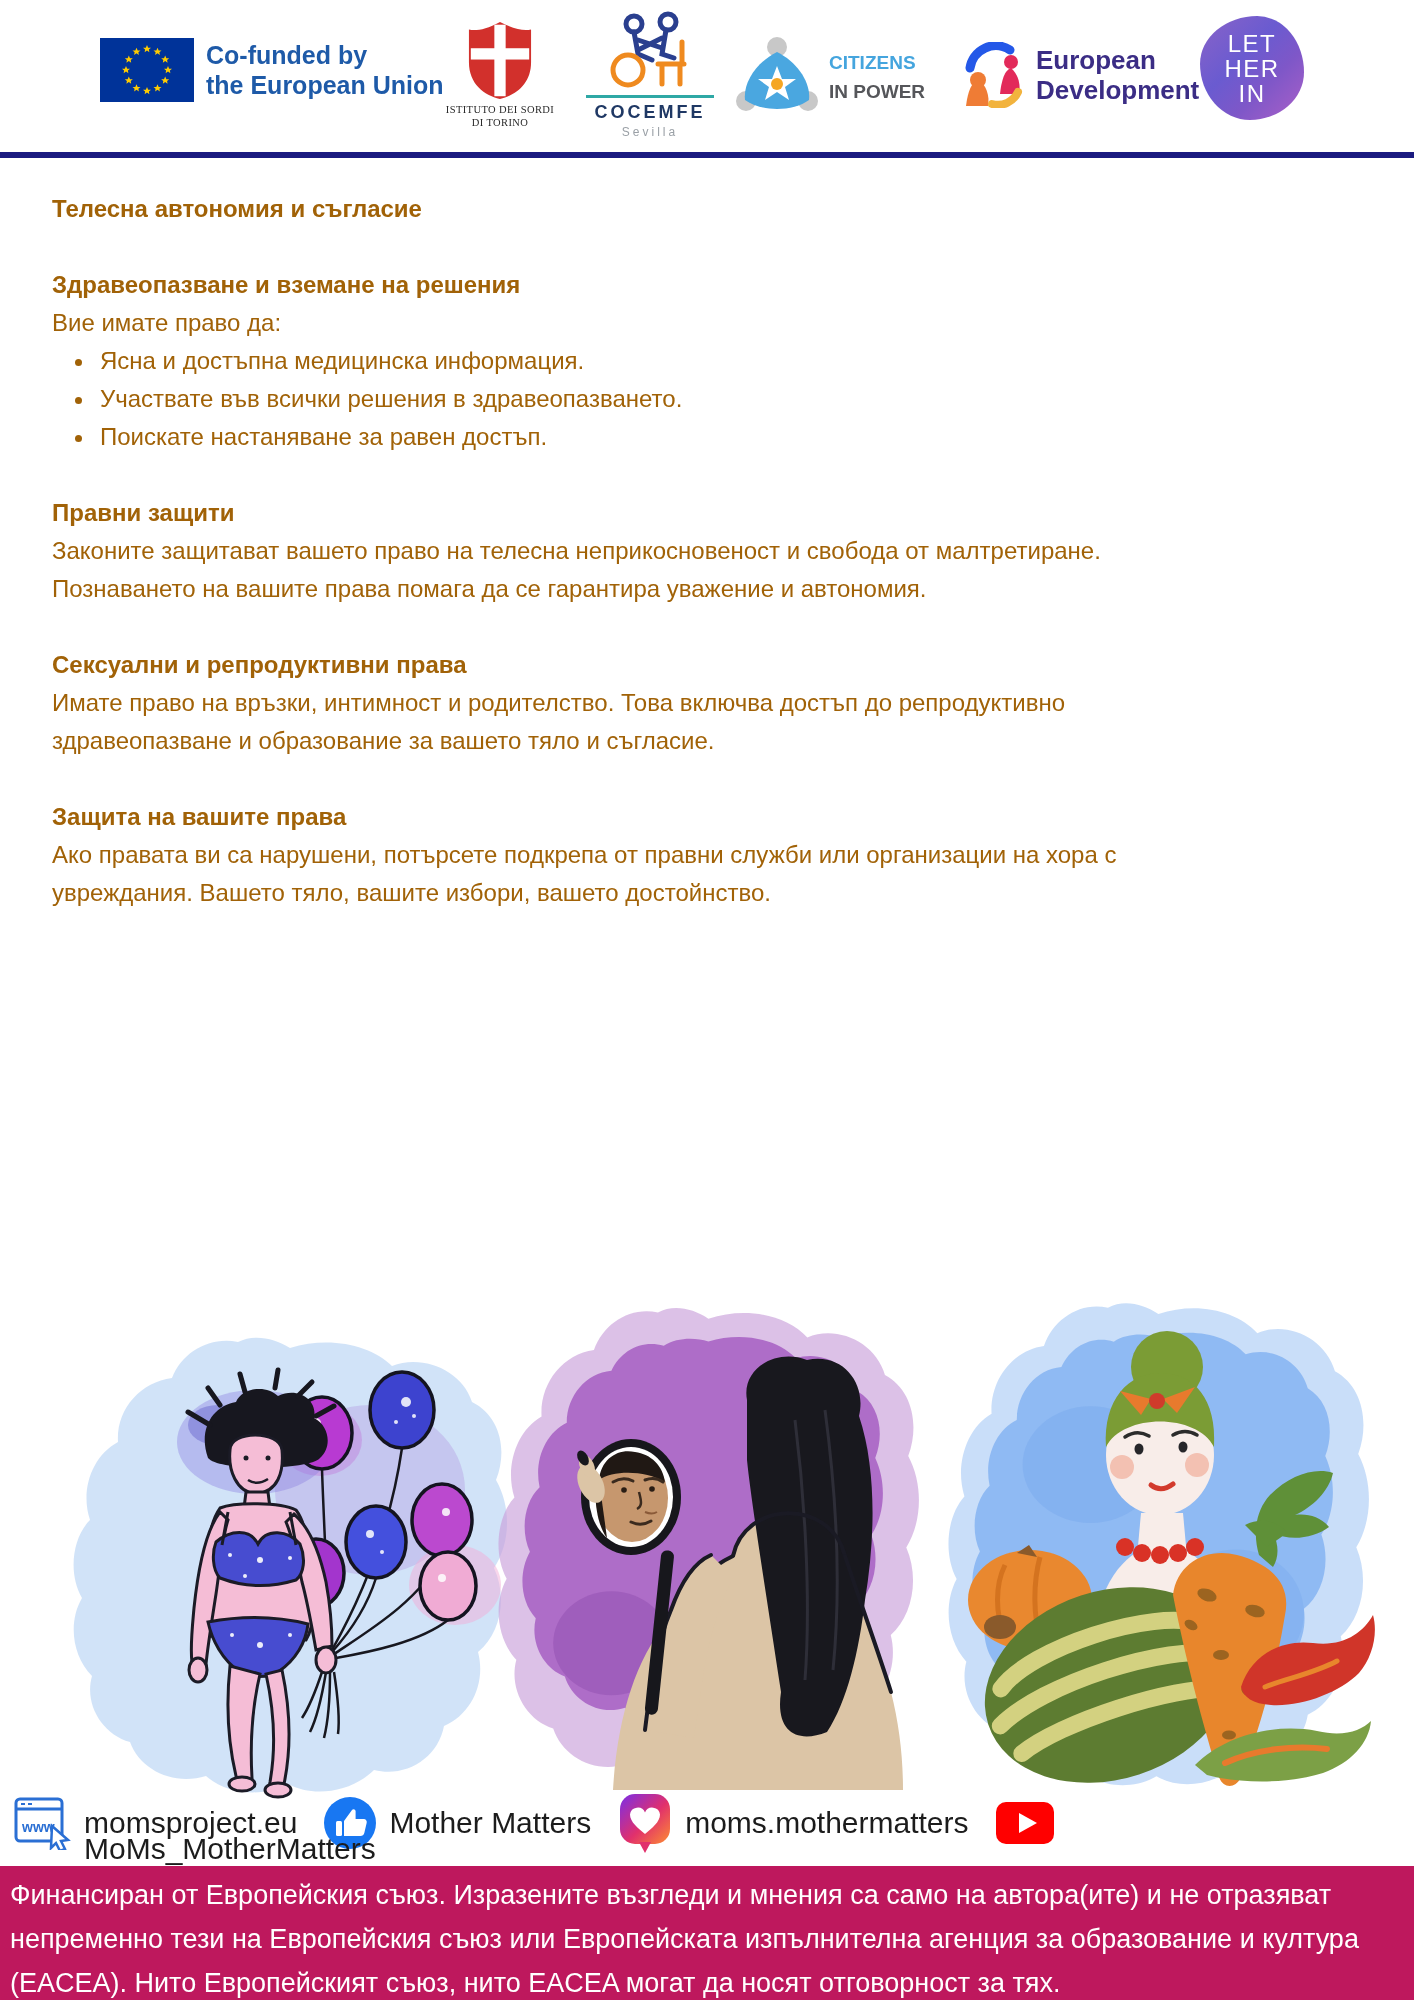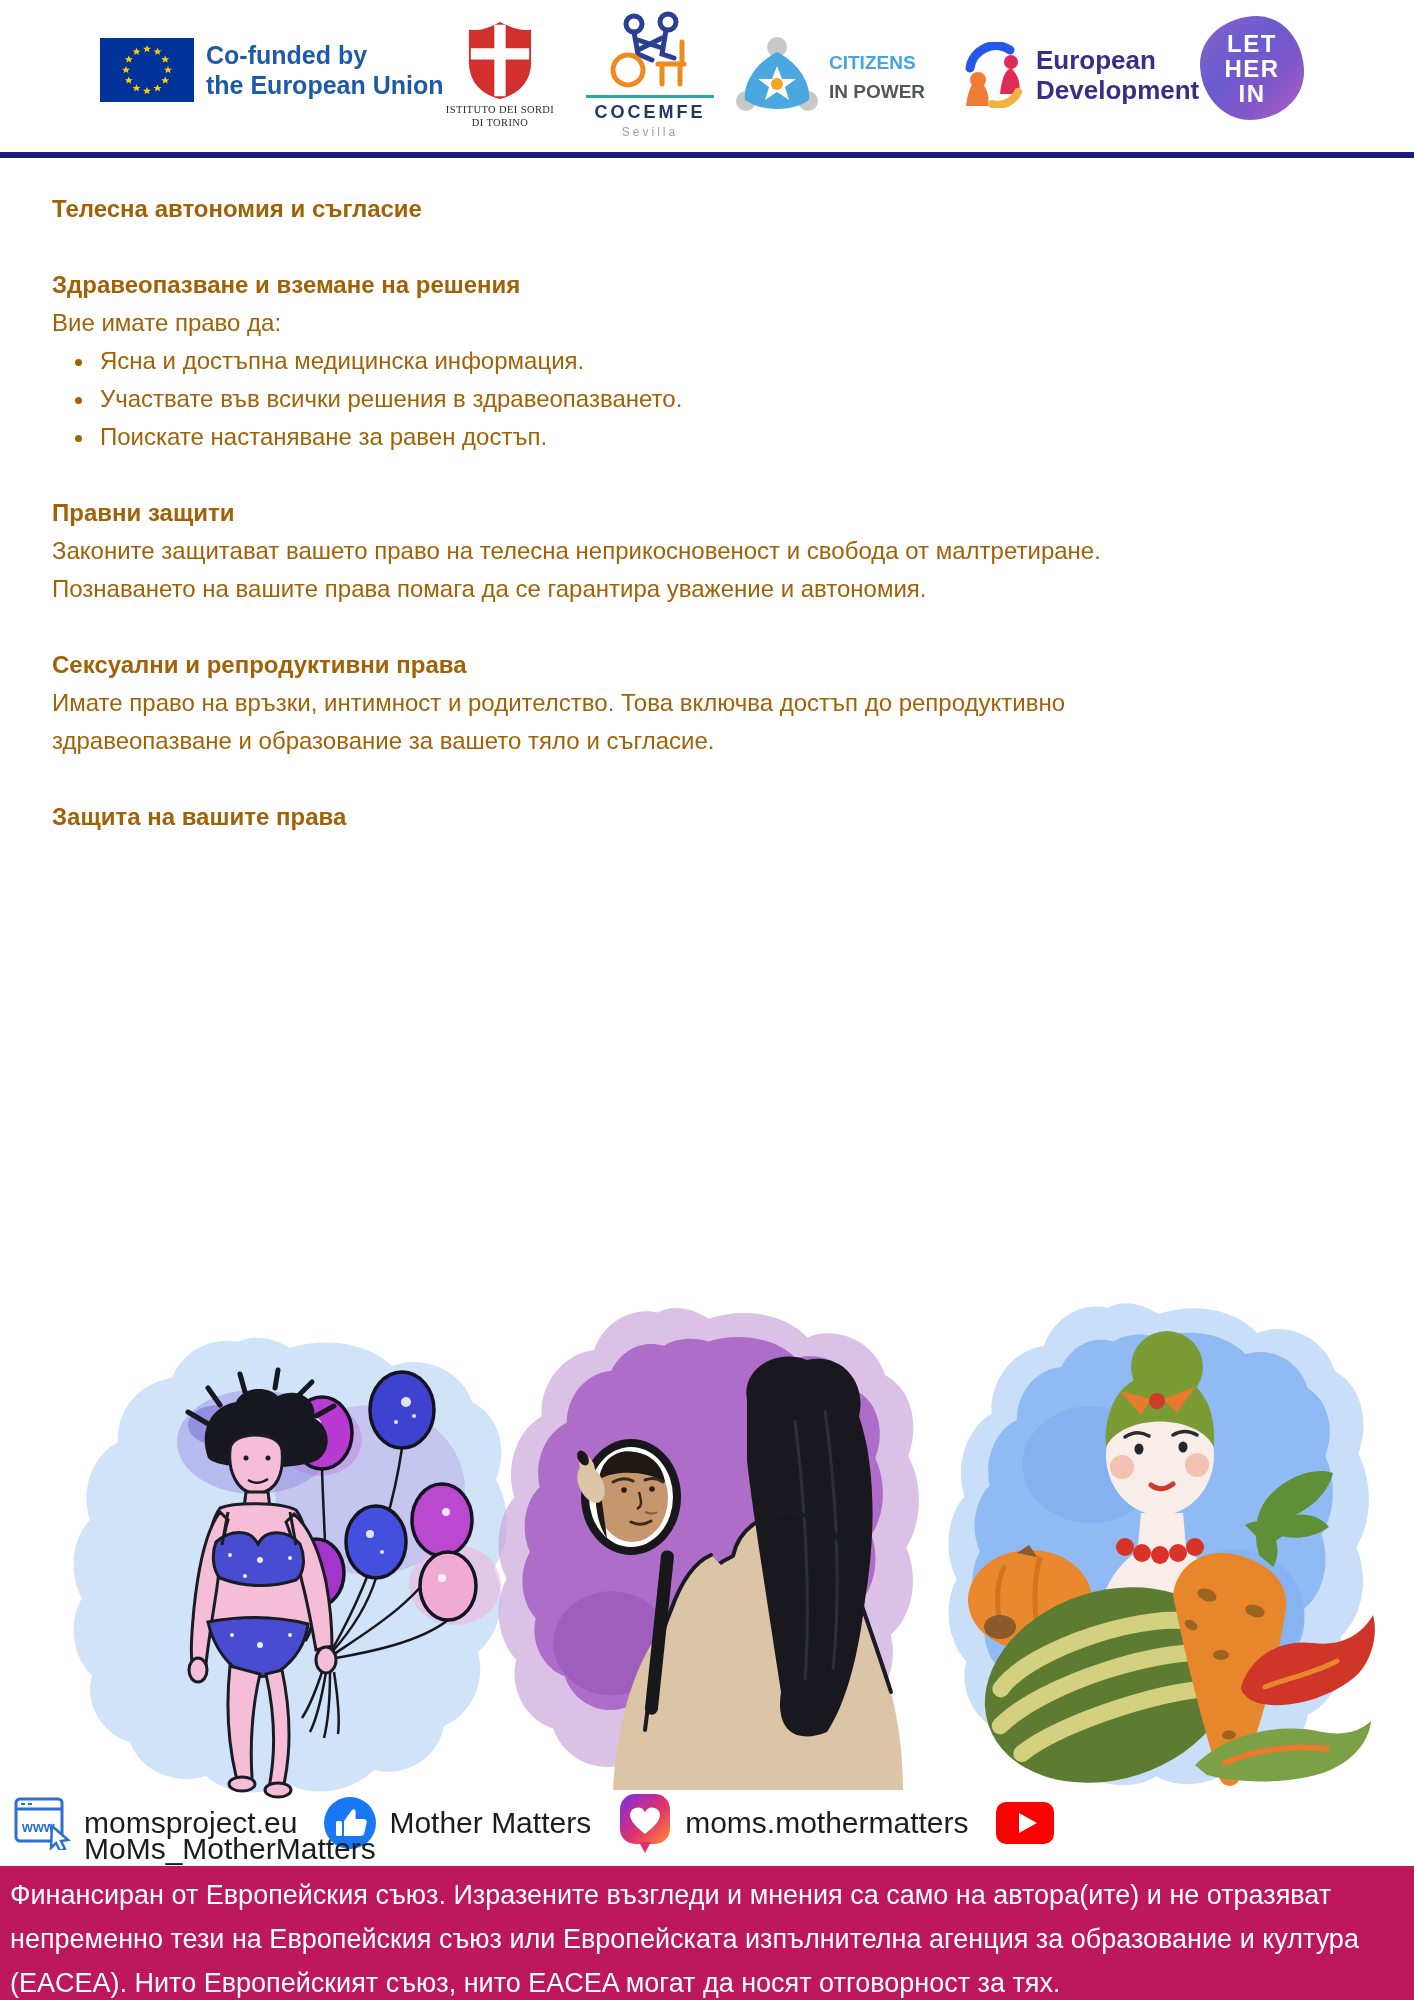--- a/index.html
+++ b/index.html
@@ -23,21 +23,21 @@
   .logo-citizens{left:735px;top:36px;display:flex;align-items:center;gap:10px;}
   .citizens-text{font-weight:800;font-size:19px;line-height:29px;}
   .citizens-l1{color:#45a5de;}
   .citizens-l2{color:#55565a;}
   .logo-eud{left:960px;top:42px;display:flex;align-items:center;gap:12px;}
   .eud-text{font-weight:700;font-size:26px;line-height:30px;color:#3b2d85;}
   .logo-letherin{left:1200px;top:16px;width:104px;height:104px;
     background:linear-gradient(135deg,#8a63c8 0%,#6a5bd0 40%,#7e57c8 65%,#ab60c8 100%);
     border-radius:55% 45% 52% 48% / 46% 54% 46% 54%;
     display:flex;flex-direction:column;justify-content:center;align-items:center;}
-  .letherin-line{color:#fff;font-weight:700;font-size:24px;line-height:25px;letter-spacing:1.5px;}
+  .letherin-line{color:#fff;font-weight:400;font-size:24px;line-height:25px;letter-spacing:1.5px;}
   .rule{position:absolute;top:152px;left:0;width:1414px;height:6px;background:#1b1b80;}
   
   .content{position:absolute;left:52px;top:176px;width:1070px;font-size:24px;line-height:38px;color:#a16207;}
   .content h3{font-size:24px;font-weight:700;margin:38px 0 0 0;}
   .content h3.first{margin-top:14px;}
   .content p{margin:0;}
   .content ul{margin:0;padding-left:44px;}
   .content li{padding-left:4px;}
   
   .illos{position:absolute;left:0;top:1290px;width:1414px;height:510px;}
@@ -163,20 +163,21 @@
     <li>Поискате настаняване за равен достъп.</li>
   </ul>
 
   <h3>Правни защити</h3>
   <p>Законите защитават вашето право на телесна неприкосновеност и свобода от малтретиране. Познаването на вашите права помага да се гарантира уважение и автономия.</p>
 
   <h3>Сексуални и репродуктивни права</h3>
   <p>Имате право на връзки, интимност и родителство. Това включва достъп до репродуктивно здравеопазване и образование за вашето тяло и съгласие.</p>
 
   <h3>Защита на вашите права</h3>
+  <p>Ако правата ви са нарушени, потърсете подкрепа от правни служби или организации на хора с увреждания. Вашето тяло, вашите избори, вашето достойнство.</p>
 </div>
 
 <div class="illos">
 
   <svg class="illo" style="left:70px;top:40px;" width="440" height="470" viewBox="0 0 440 470">
     <path d="M220,18 C258,6 300,14 322,36 C352,24 392,40 402,72 C430,86 438,120 426,150 C442,178 440,214 424,238 C438,268 430,304 408,322 C416,352 402,384 374,396 C368,428 336,448 304,440 C282,462 244,468 218,454 C192,468 156,464 136,446 C104,456 70,440 60,412 C32,404 14,374 22,346 C2,326 -2,292 12,268 C-2,244 2,208 20,190 C10,160 22,126 48,112 C46,80 70,52 102,48 C112,22 140,6 168,12 C184,4 204,8 220,18 Z" fill="#cfe1f8" opacity="0.95"></path>
     <ellipse cx="300" cy="160" rx="95" ry="85" fill="#a779d6" opacity="0.28"></ellipse>
     <ellipse cx="250" cy="110" rx="42" ry="36" fill="#c05ad2" opacity="0.3"></ellipse>
     <ellipse cx="385" cy="255" rx="46" ry="40" fill="#f2aed8" opacity="0.5"></ellipse>
     <ellipse cx="185" cy="112" rx="78" ry="52" fill="#8b7fe0" opacity="0.4"></ellipse>

